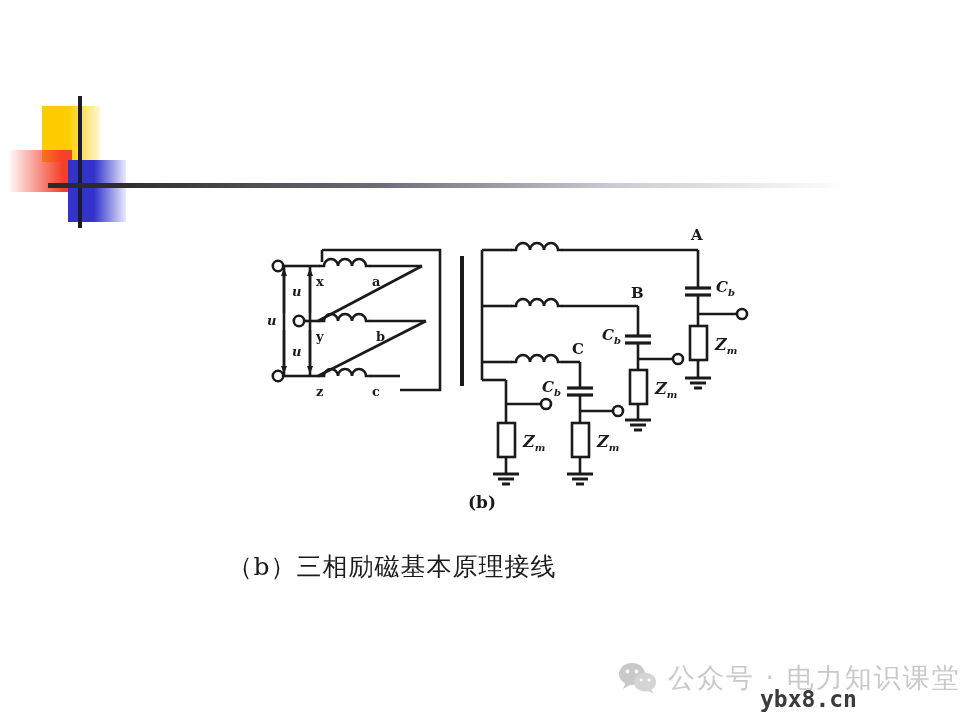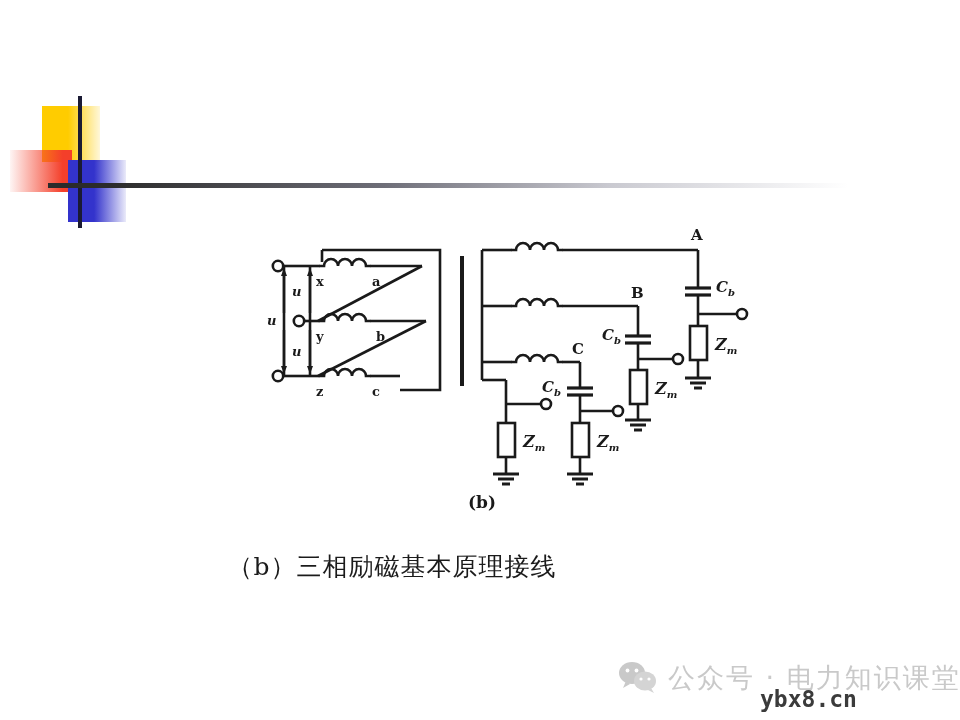--- a/index.html
+++ b/index.html
@@ -93,21 +93,21 @@
     color: #1b1b1b;
     letter-spacing: 1px;
   }
 
   
   #watermark {
     position: absolute;
     left: 618px;
     top: 660px;
     display: flex;
-    align-items: flex-start;
+    align-items: center;
     gap: 10px;
     opacity: 1;
   }
   #wechat-icon { display: block; }
   #wm-text {
     font-family: "DejaVu Sans", "Liberation Sans", sans-serif;
     font-size: 27px;
     color: #c9c9c9;
     letter-spacing: 2px;
     white-space: nowrap;

